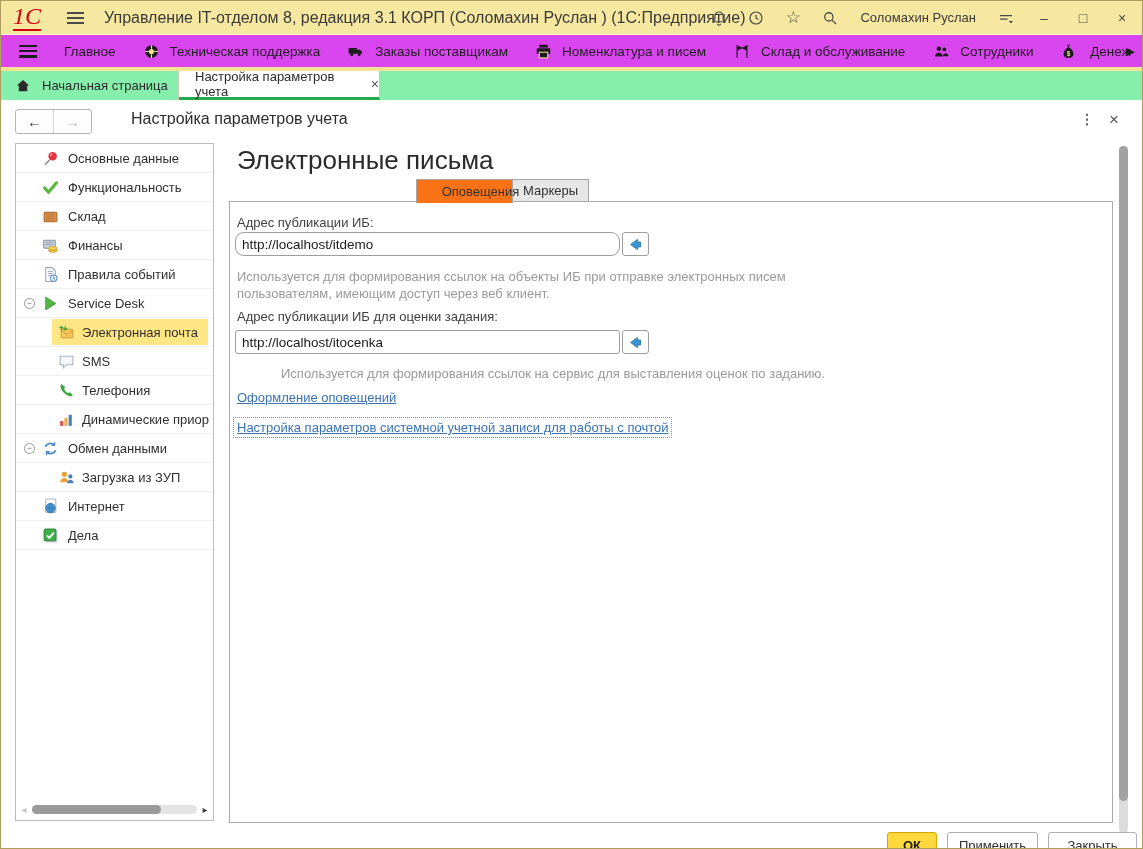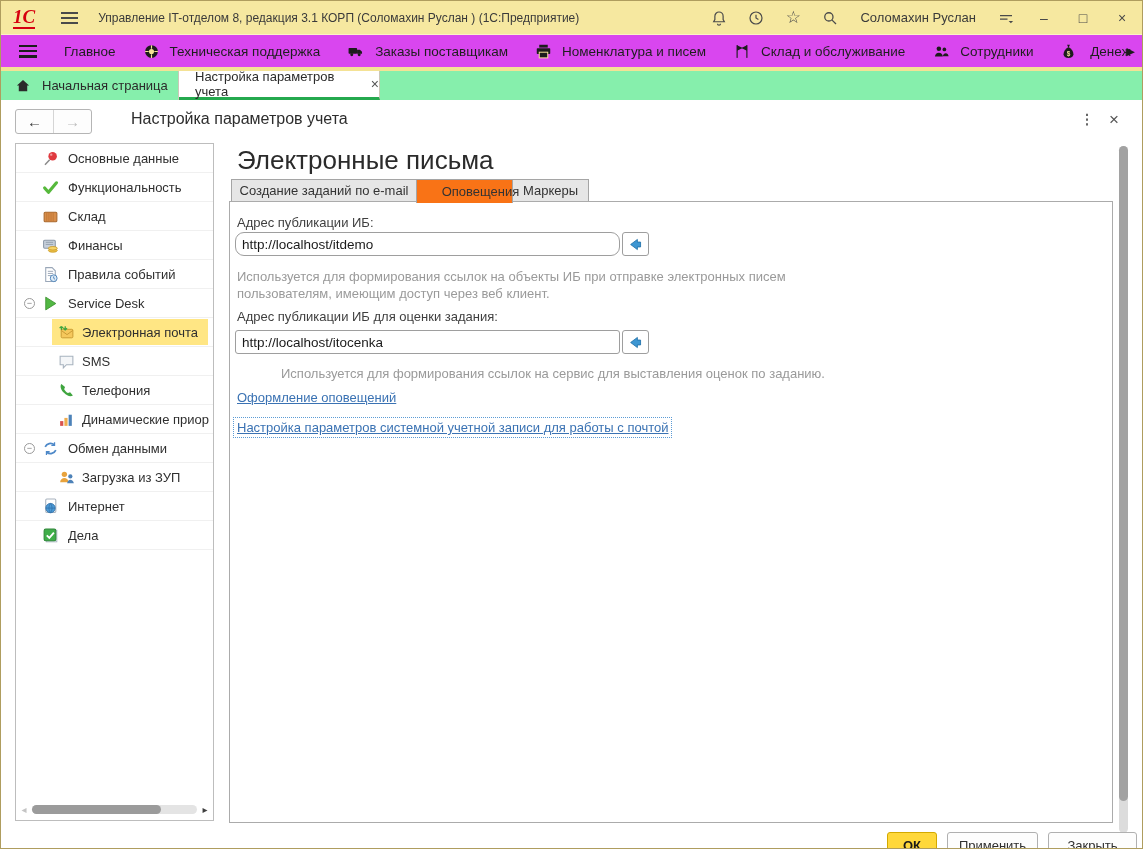--- a/index.html
+++ b/index.html
@@ -6,25 +6,25 @@
   *{box-sizing:border-box;}
   .screen{
     position:relative;width:1143px;height:849px;background:#fff;overflow:hidden;
     border:1px solid #AF9D5E;
     font-family:"Liberation Sans",sans-serif;color:#333;
   }
   
   .titlebar{position:absolute;left:0;top:0;width:100%;height:33px;background:#F6E8A0;
     display:flex;align-items:center;}
   .logo{margin-left:12px;display:flex;align-items:flex-end;}
-  .logo-text{font-family:"Liberation Serif",serif;font-style:italic;font-weight:bold;
-    font-size:19px;color:#D6000F;line-height:1;border-bottom:2px solid #D6000F;padding-bottom:1px;}
+  .logo-text{font-family:"Liberation Serif",serif;font-style:italic;font-weight:normal;
+    font-size:24px;color:#D6000F;line-height:1;border-bottom:2px solid #D6000F;padding-bottom:1px;}
   .hamb{width:17px;height:12px;display:flex;flex-direction:column;justify-content:space-between;margin-left:26px;cursor:pointer;}
   .hamb i{display:block;height:2px;background:#4a4a4a;}
-  .tb-title{margin-left:20px;font-size:12px;color:#3a3a3a;white-space:nowrap;}
+  .tb-title{margin-left:20px;font-size:16px;color:#3a3a3a;white-space:nowrap;}
   .tb-right{position:absolute;right:10px;top:0;height:33px;display:flex;align-items:center;gap:19px;}
   .tb-ico{width:18px;height:18px;display:flex;align-items:center;justify-content:center;cursor:pointer;}
   .tb-user{font-size:13px;color:#3a3a3a;margin:0 2px;}
   .winbtn{font-size:14px;color:#4a4a4a;width:20px;text-align:center;cursor:pointer;}
   .glyph-star{font-size:17px;color:#4a4a4a;line-height:1;}
   
   .menubar{position:absolute;left:0;top:33px;width:100%;height:33px;background:#d946ef;
     border-top:1px solid #FBF2C8;display:flex;align-items:center;overflow:hidden;text-align:center;}
   .mb-hamb{width:18px;height:13px;display:flex;flex-direction:column;justify-content:space-between;margin-left:18px;cursor:pointer;flex:none;}
   .mb-hamb i{display:block;height:2.5px;background:#1c1c1c;}
@@ -347,23 +347,20 @@
       <div class="hs-arrow hs-left">◂</div>
       <div class="hs-track">
         <div class="hs-thumb"></div>
       </div>
       <div class="hs-arrow hs-right">▸</div>
     </div>
   </div>
 
   <div class="m-heading">Электронные письма</div>
 
-  <div class="ptab" style="left:230px;width:186px;">
-    <span>Создание заданий по e-mail</span>
-  </div>
   <div class="ptab active" style="left:415px;width:97px;">
     <span>Оповещения</span>
   </div>
   <div class="ptab" style="left:511px;width:77px;">
     <span>Маркеры</span>
   </div>
 
   <div class="panel">
     <div class="f-label" style="top:13px;">Адрес публикации ИБ:</div>
     <input class="f-input" style="top: 30px; border-radius: 9px;" value="http://localhost/itdemo">

